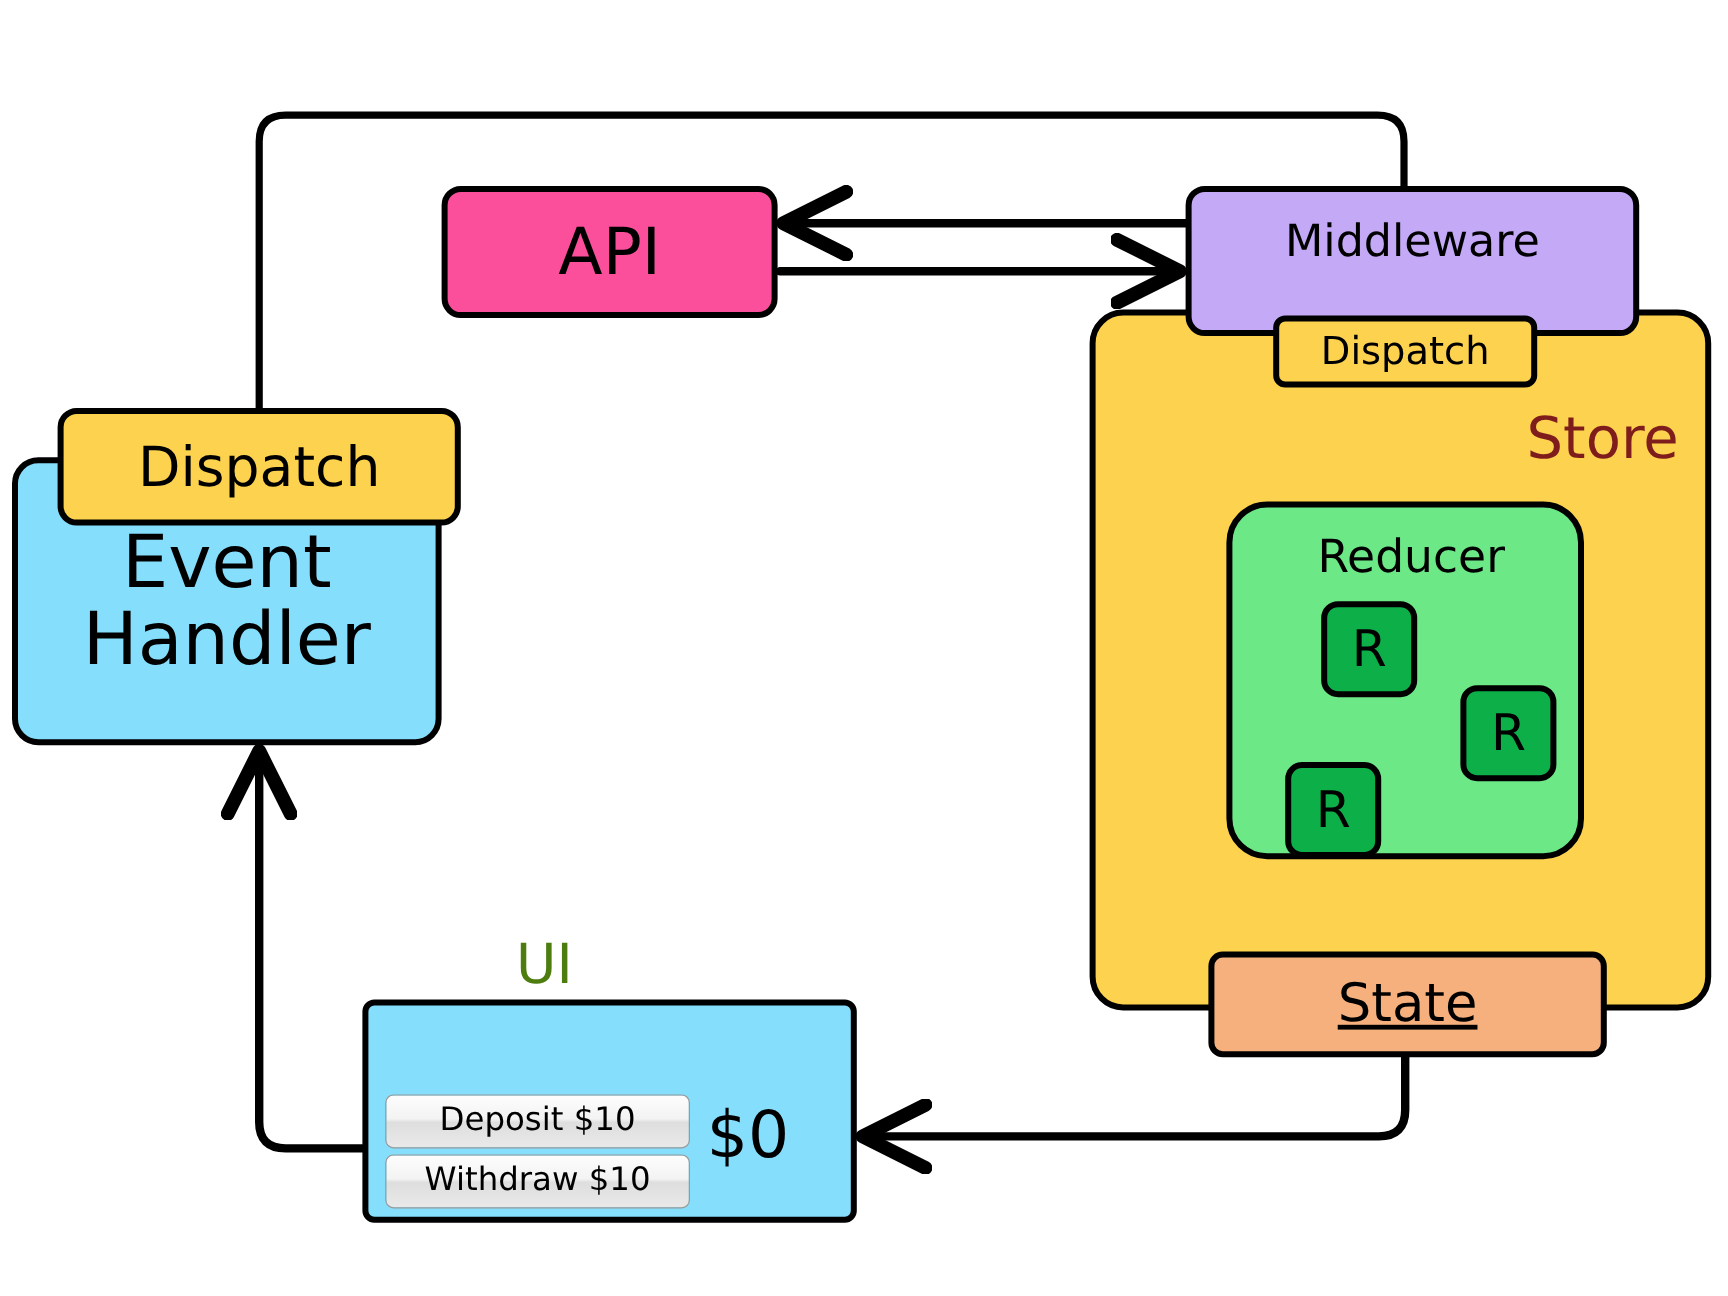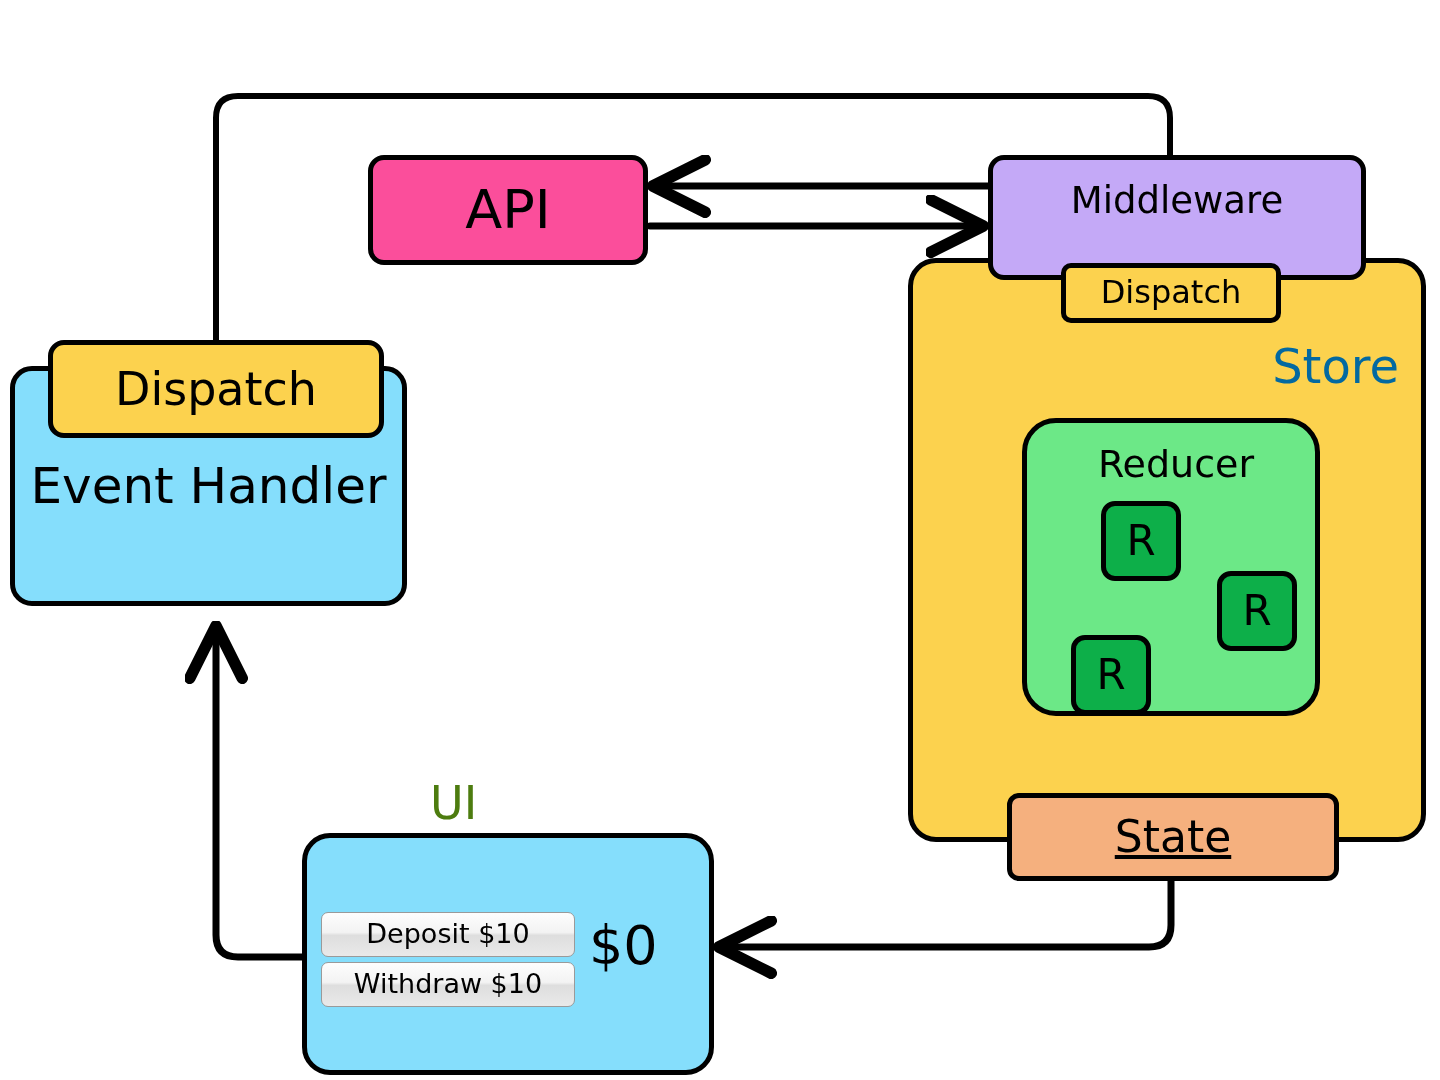--- a/index.html
+++ b/index.html
@@ -65,21 +65,21 @@
     width: 518px; height: 584px;
     background: #FCD24E;
     border-radius: 28px;
     display: block;
     z-index: 10;
   }
   #store-label {
     position: absolute;
     right: 22px; top: 78px;
     font-size: 48px;
-    color: #0369a1;
+    color: #7f1d1d;
   }
 
   
   #store-dispatch {
     left: 1061px; top: 263px;
     width: 220px; height: 60px;
     background: #FCD24E;
     border-radius: 10px;
     font-size: 32px;
     z-index: 25;
@@ -123,43 +123,43 @@
     width: 332px; height: 88px;
     background: #F5B07E;
     border-radius: 12px;
     font-size: 44px;
     z-index: 22;
     text-decoration: underline;
   }
 
   
   #event-handler {
-    left: 10px; top: 366px;
-    width: 397px; height: 240px;
+    left: 10px; top: 381px;
+    width: 358px; height: 240px;
     background: #85DEFC;
     border-radius: 22px;
-    font-size: 50px;
+    font-size: 61px;
     align-items: center;
     z-index: 14;
   }
   #eh-dispatch {
     left: 48px; top: 340px;
     width: 336px; height: 98px;
     background: #FCD24E;
     border-radius: 16px;
     font-size: 46px;
     z-index: 24;
   }
 
   
   #ui-panel {
     left: 302px; top: 833px;
-    width: 412px; height: 242px;
+    width: 412px; height: 186px;
     background: #85DEFC;
-    border-radius: 28px;
+    border-radius: 10px;
     display: block;
     z-index: 14;
     text-align: center;
   }
   #ui-label {
     position: absolute;
     left: 430px; top: 776px;
     font-size: 46px;
     color: #4d7c0f;
     z-index: 16;

